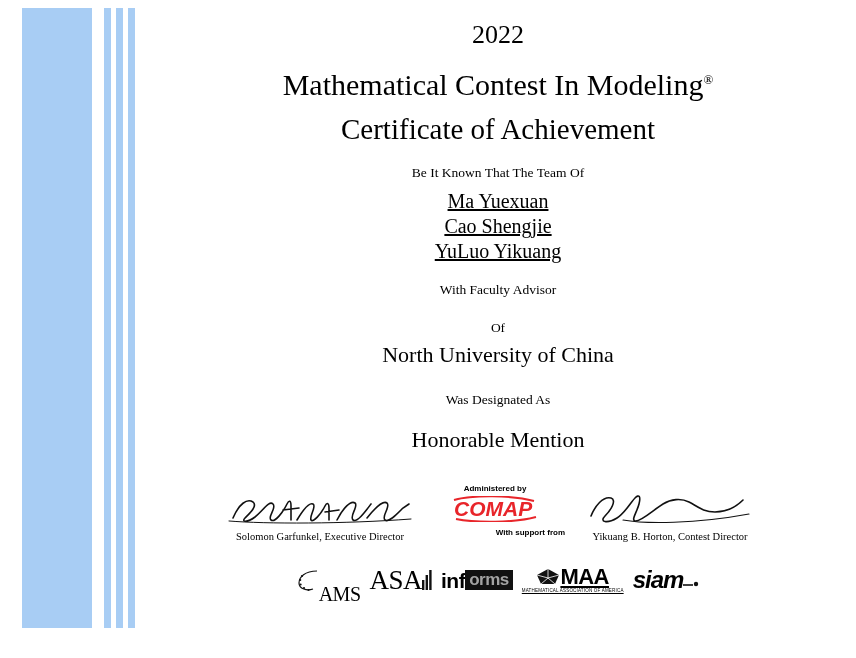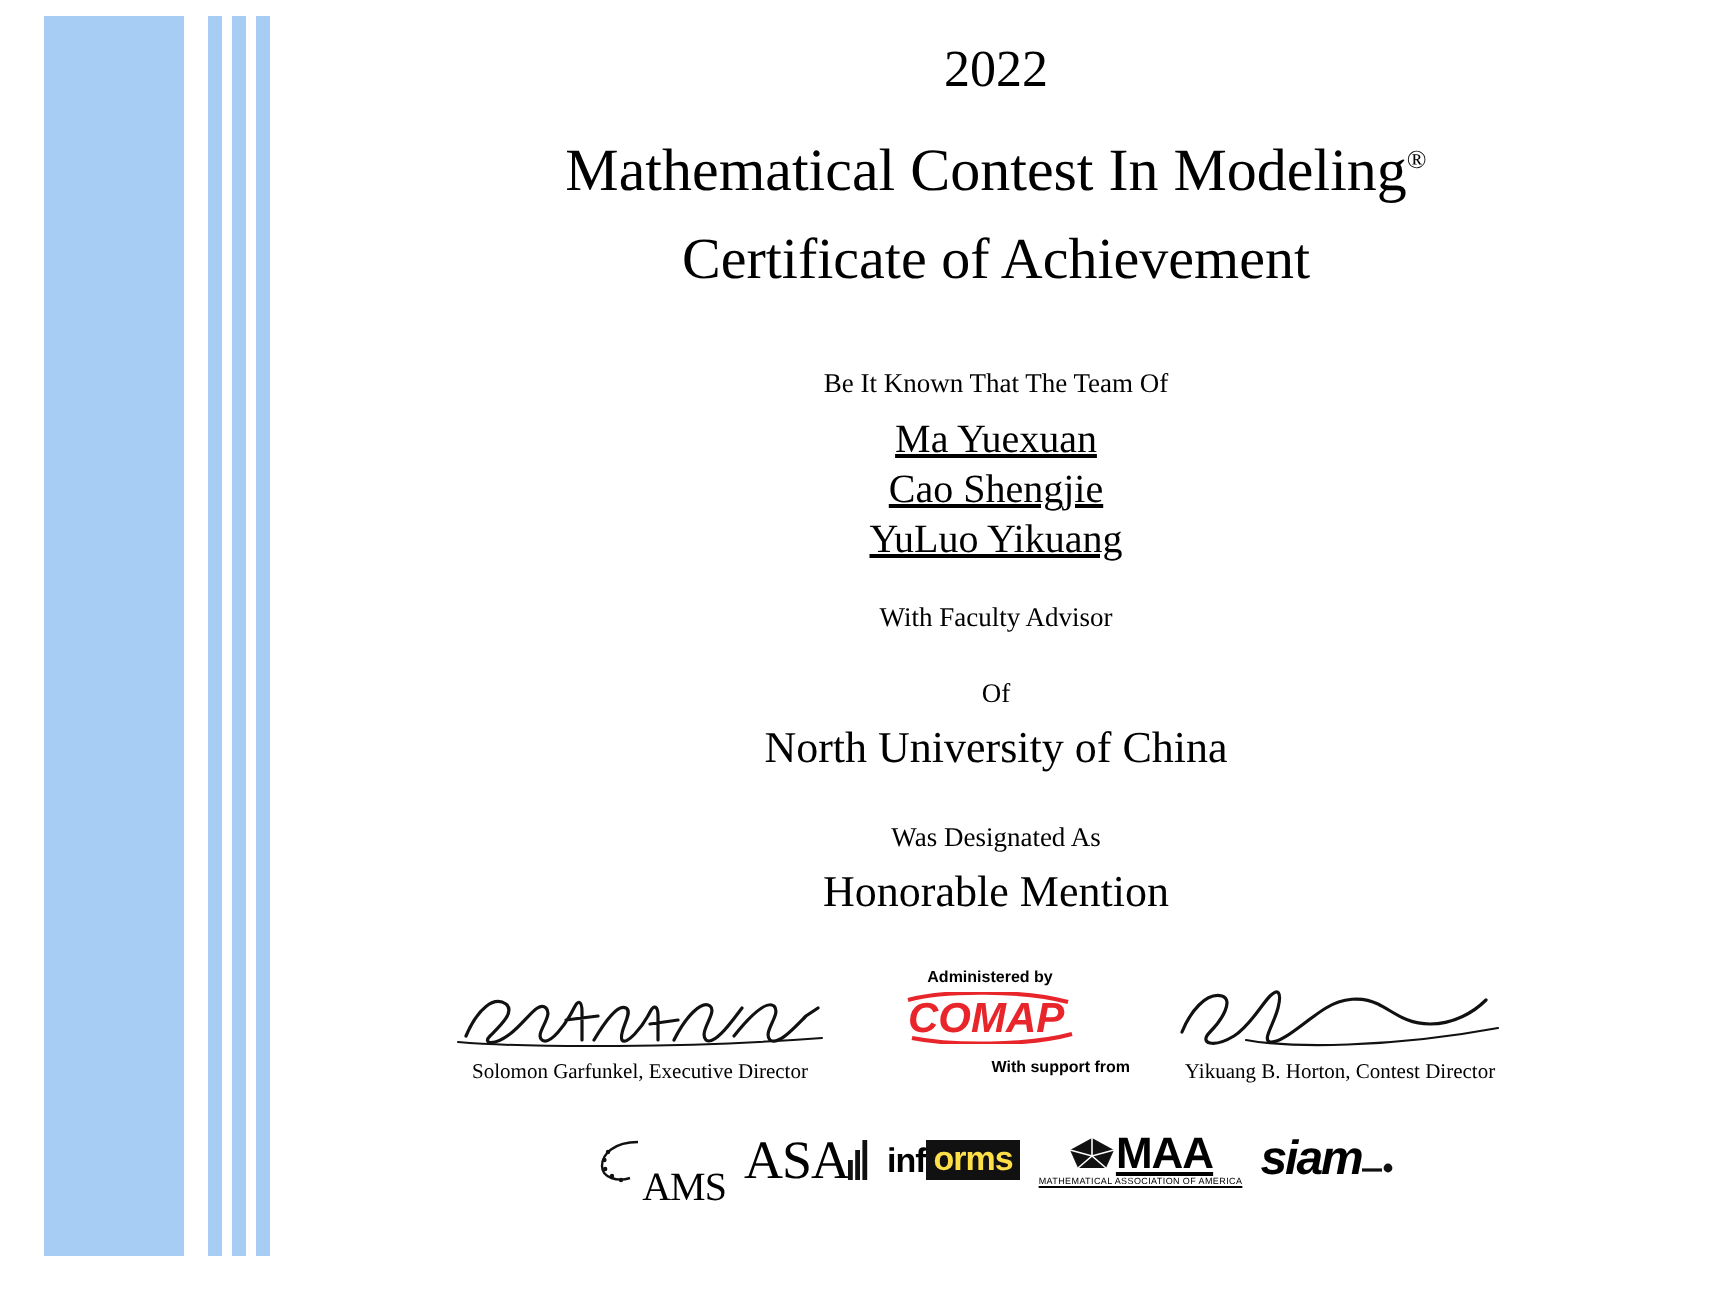--- a/index.html
+++ b/index.html
@@ -64,21 +64,21 @@
     vertical-align: super;
   }
   .title-sub {
     margin-top: 4px;
     font-size: 29px;
     line-height: 40px;
   }
   .small-label {
     font-size: 13.5px;
     line-height: 20px;
-    margin-top: 32px;
+    margin-top: 14px;
   }
   .name-line {
     font-size: 20px;
     line-height: 25px;
   }
   .names {
     margin-top: 6px;
     text-decoration: underline;
   }
   .label-advisor { margin-top: 16px; }
@@ -90,21 +90,21 @@
   .label-of { margin-top: 18px; }
   .school {
     font-size: 22px;
     line-height: 30px;
     margin-top: 2px;
   }
   .label-designated { margin-top: 20px; }
   .award {
     font-size: 22px;
     line-height: 30px;
-    margin-top: 2px;
+    margin-top: 15px;
   }
 
   
   .signatures {
     position: absolute;
     left: 140px;
     top: 490px;
     width: 716px;
     height: 80px;
   }
@@ -170,31 +170,31 @@
     letter-spacing: -0.5px;
     margin-top: 28px;
   }
   .asa-text {
     font-family: "Liberation Serif", serif;
     font-size: 27px;
     letter-spacing: -0.5px;
   }
   .informs-box {
     background: #111111;
-    color: #fde047;
+    color: #a3a3a3;
     font-family: "Liberation Sans", sans-serif;
     font-weight: bold;
     font-size: 17px;
     padding: 1px 4px 2px 4px;
     letter-spacing: -0.5px;
   }
   .informs-pre {
     font-family: "Liberation Sans", sans-serif;
     font-weight: bold;
-    font-size: 17px;
+    font-size: 21px;
     letter-spacing: -0.5px;
     text-align: right;
   }
   .maa-text {
     font-family: "Liberation Sans", sans-serif;
     font-weight: bold;
     font-size: 22px;
     letter-spacing: -0.5px;
   }
   .maa-sub {

